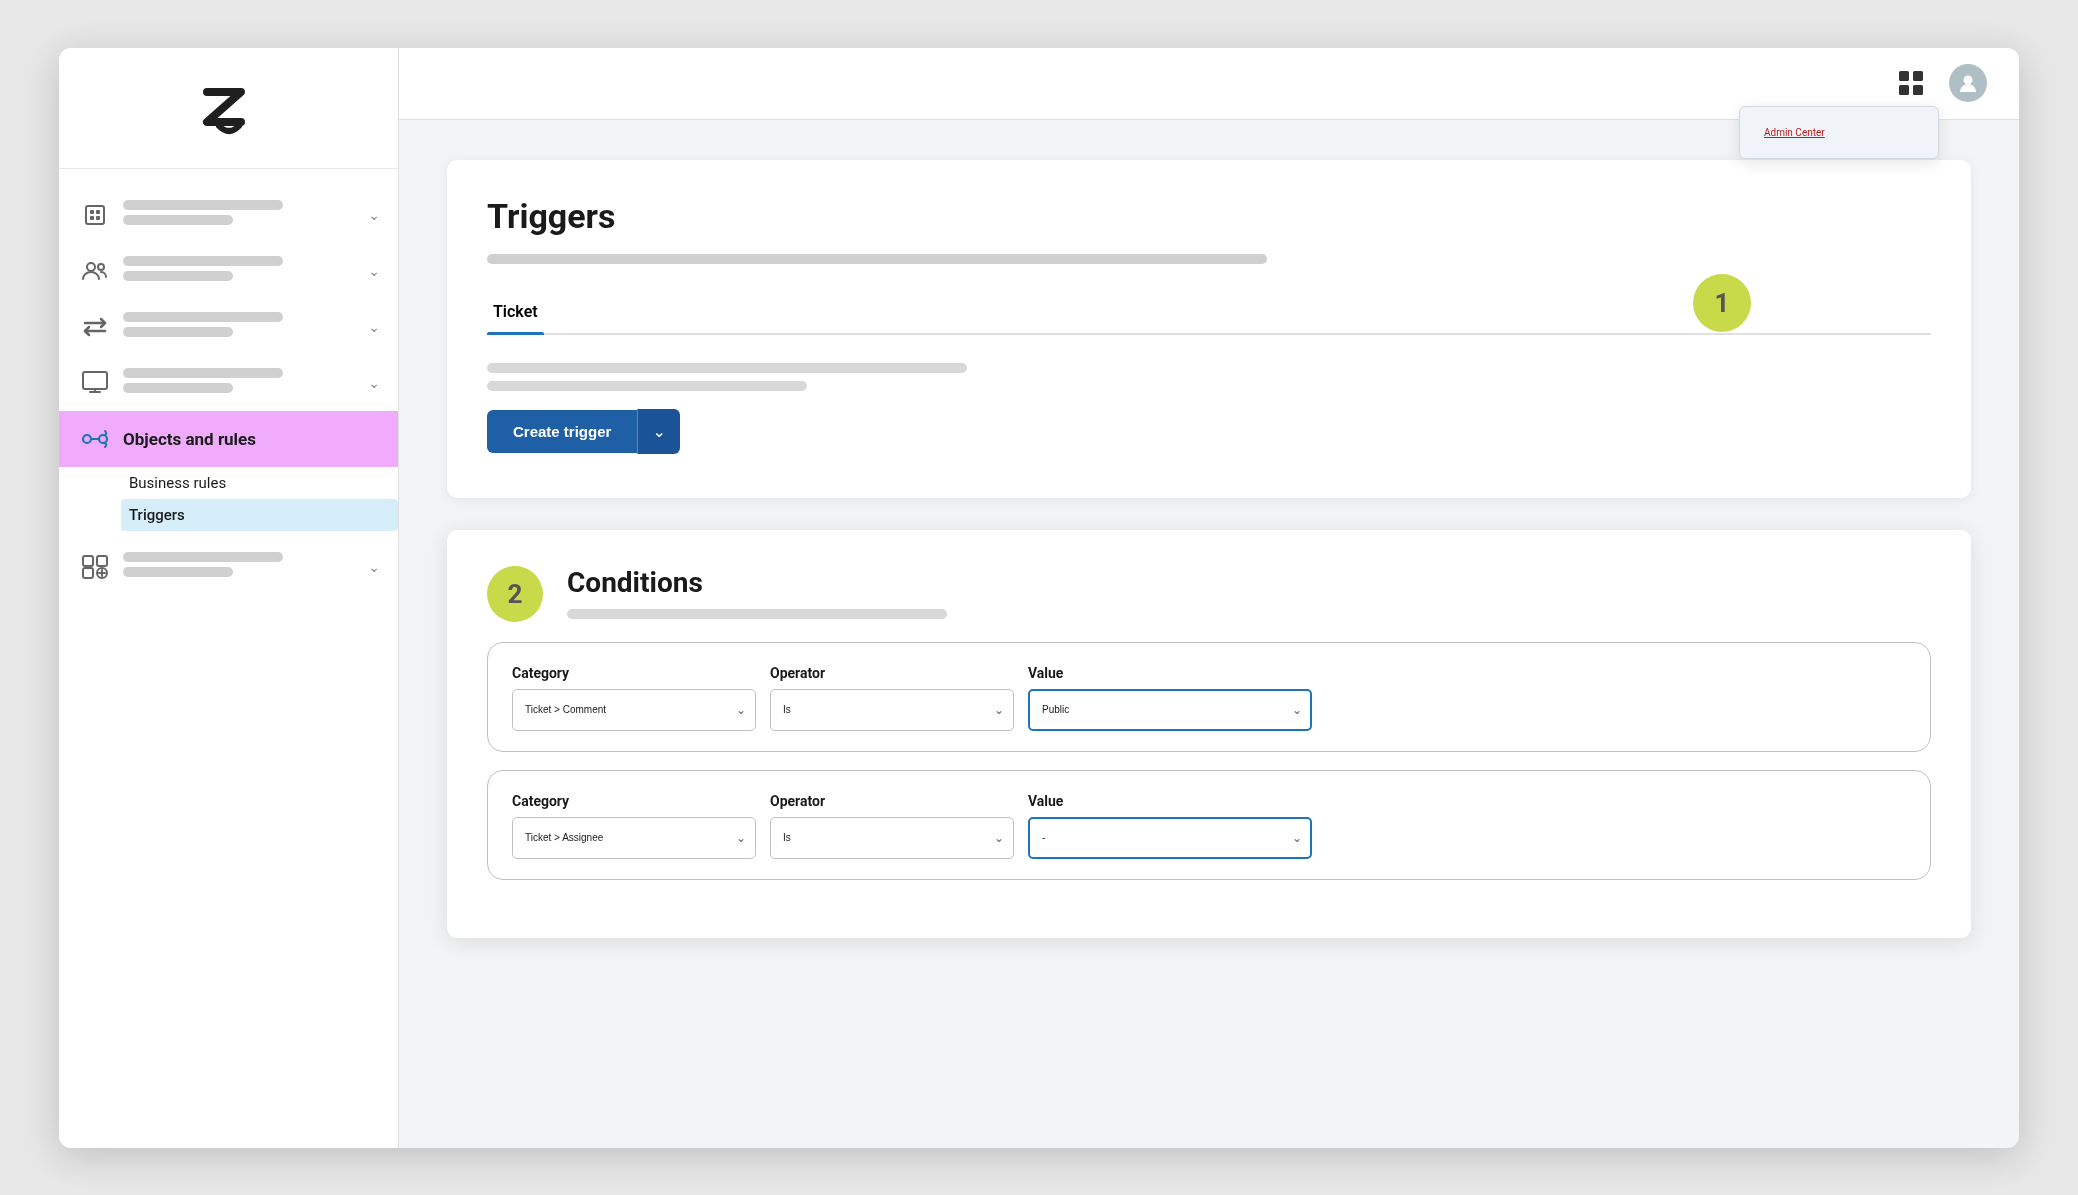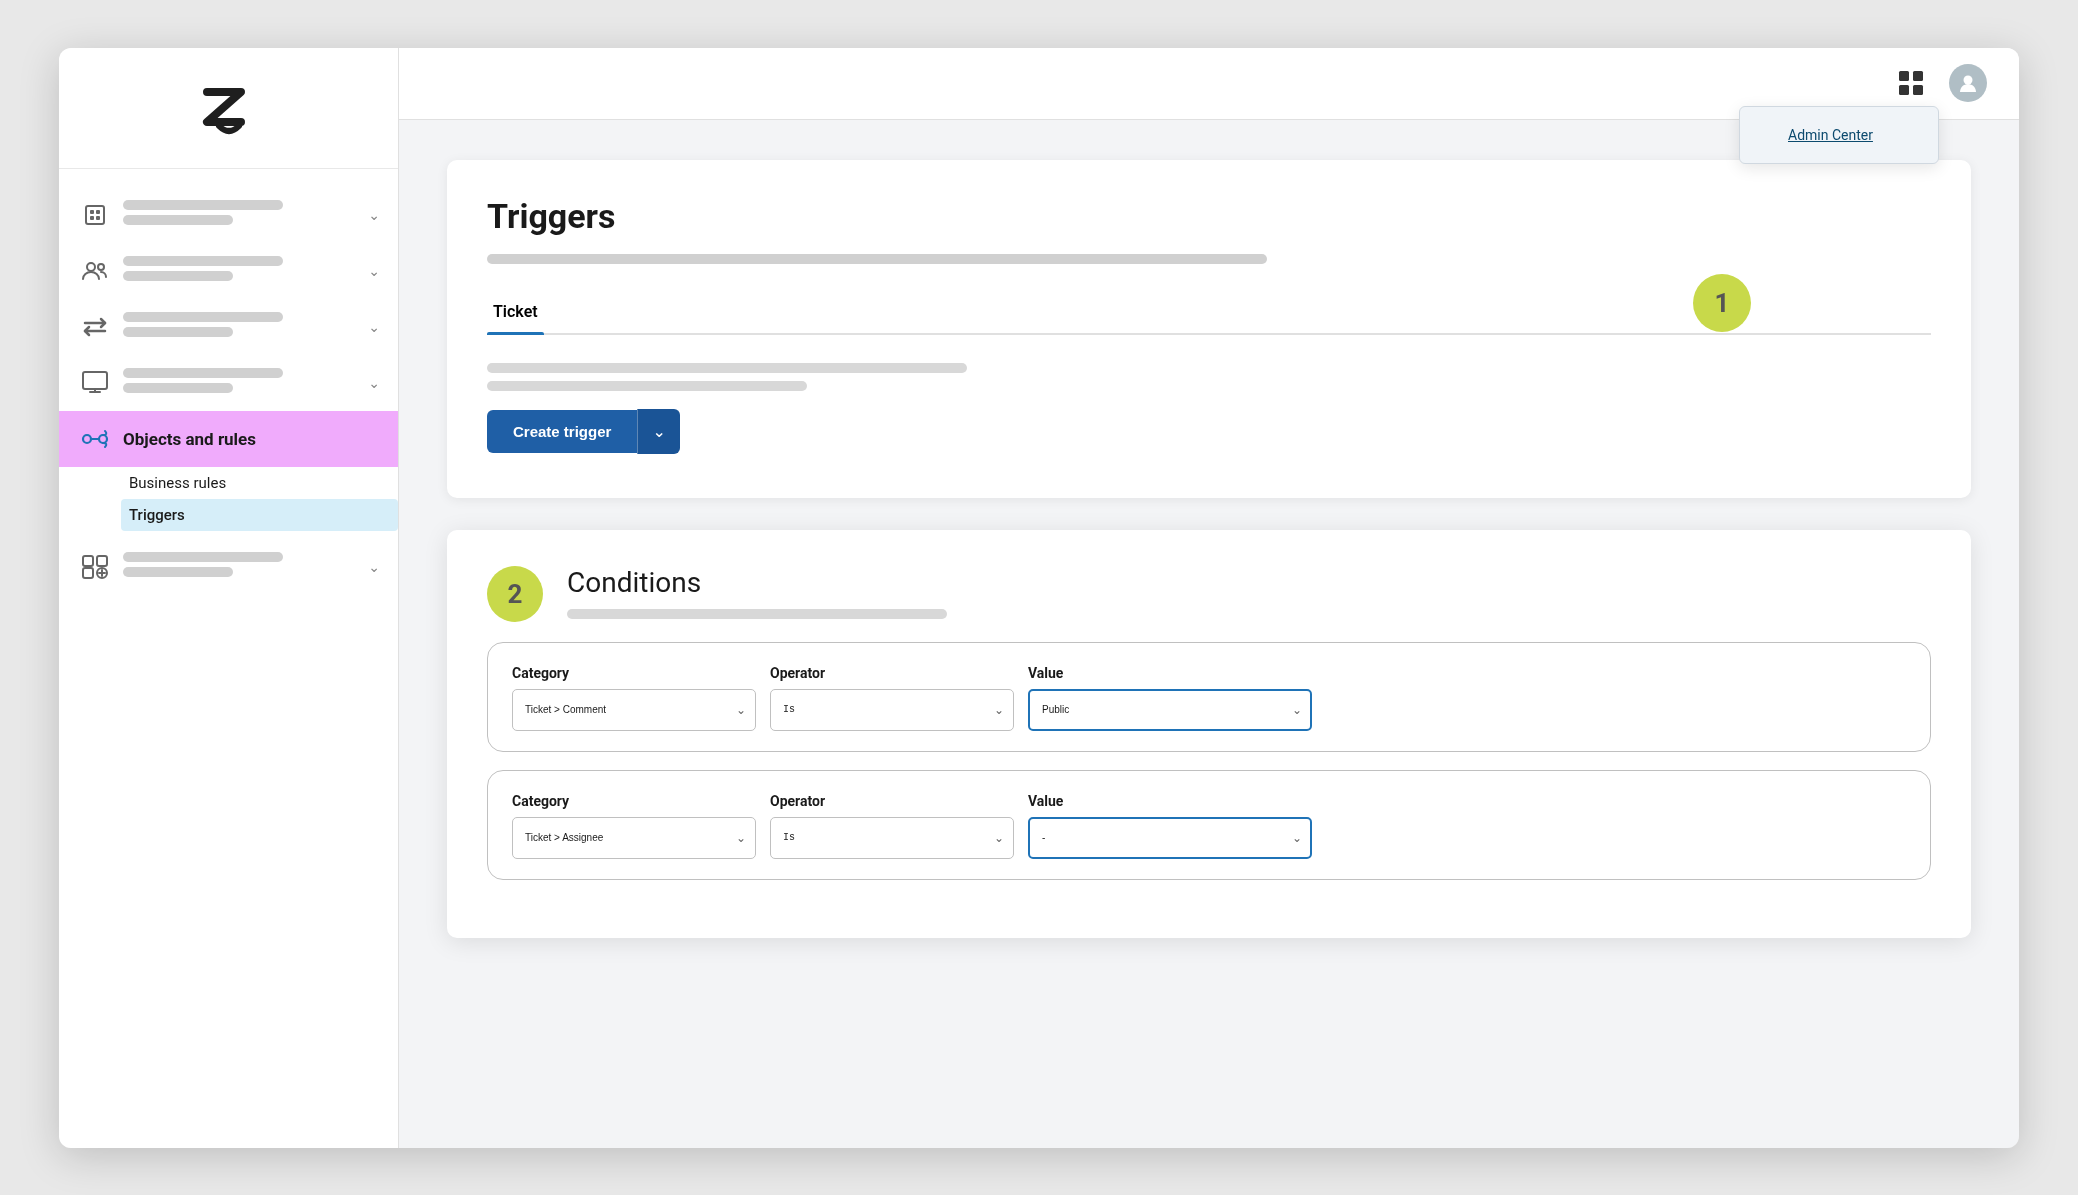--- a/index.html
+++ b/index.html
@@ -171,26 +171,25 @@
       background: #f0f4f8;
       border: 1px solid #d0d8e0;
       border-radius: 6px;
       box-shadow: 0 4px 16px rgba(0,0,0,0.10);
       z-index: 100;
       min-width: 200px;
       padding: 8px 0;
     }
     .admin-dropdown-item {
       padding: 12px 24px;
-      color: #0c4a6e;
-      font-size: 14px;
+      color: #b91c1c;
+      font-size: 10px;
       cursor: pointer;
       text-decoration: underline;
       white-space: nowrap;
-      margin-left: 24px;
     }
 
     
     .content {
       flex: 1;
       padding: 40px 48px 0 48px;
       overflow: auto;
       position: relative;
     }
 
@@ -326,21 +325,21 @@
       display: flex;
       align-items: center;
       justify-content: center;
       font-size: 26px;
       font-weight: 700;
       color: #555;
       flex-shrink: 0;
     }
     .conditions-title {
       font-size: 28px;
-      font-weight: 400;
+      font-weight: 700;
       color: #1a1a1a;
       margin-bottom: 10px;
     }
     .conditions-bar {
       height: 10px;
       background: #d8d8d8;
       border-radius: 5px;
       width: 380px;
       margin-bottom: 0;
     }
@@ -399,21 +398,21 @@
     .select-chevron {
       position: absolute;
       right: 10px;
       top: 50%;
       transform: translateY(-50%);
       pointer-events: none;
       color: #666;
       font-size: 12px;
     }
     .select-wrapper.cat select { width: 244px; }
-    .select-wrapper.op select { width: 244px; font-family: Liberation Mono, monospace; }
+    .select-wrapper.op select { width: 244px; }
     .select-wrapper.val select { width: 284px; }
   </style>
 </head>
 <body>
 
 <div class="screenshot-wrapper">
 
   <div class="sidebar">
     <div class="sidebar-logo">
 

